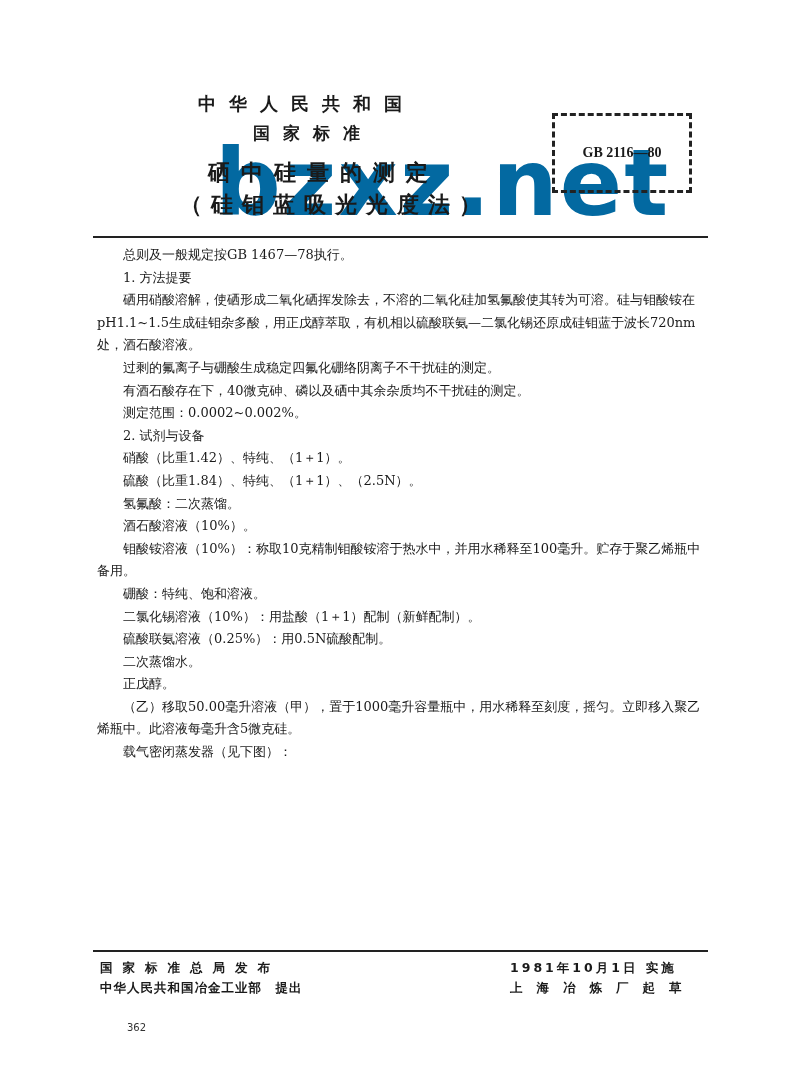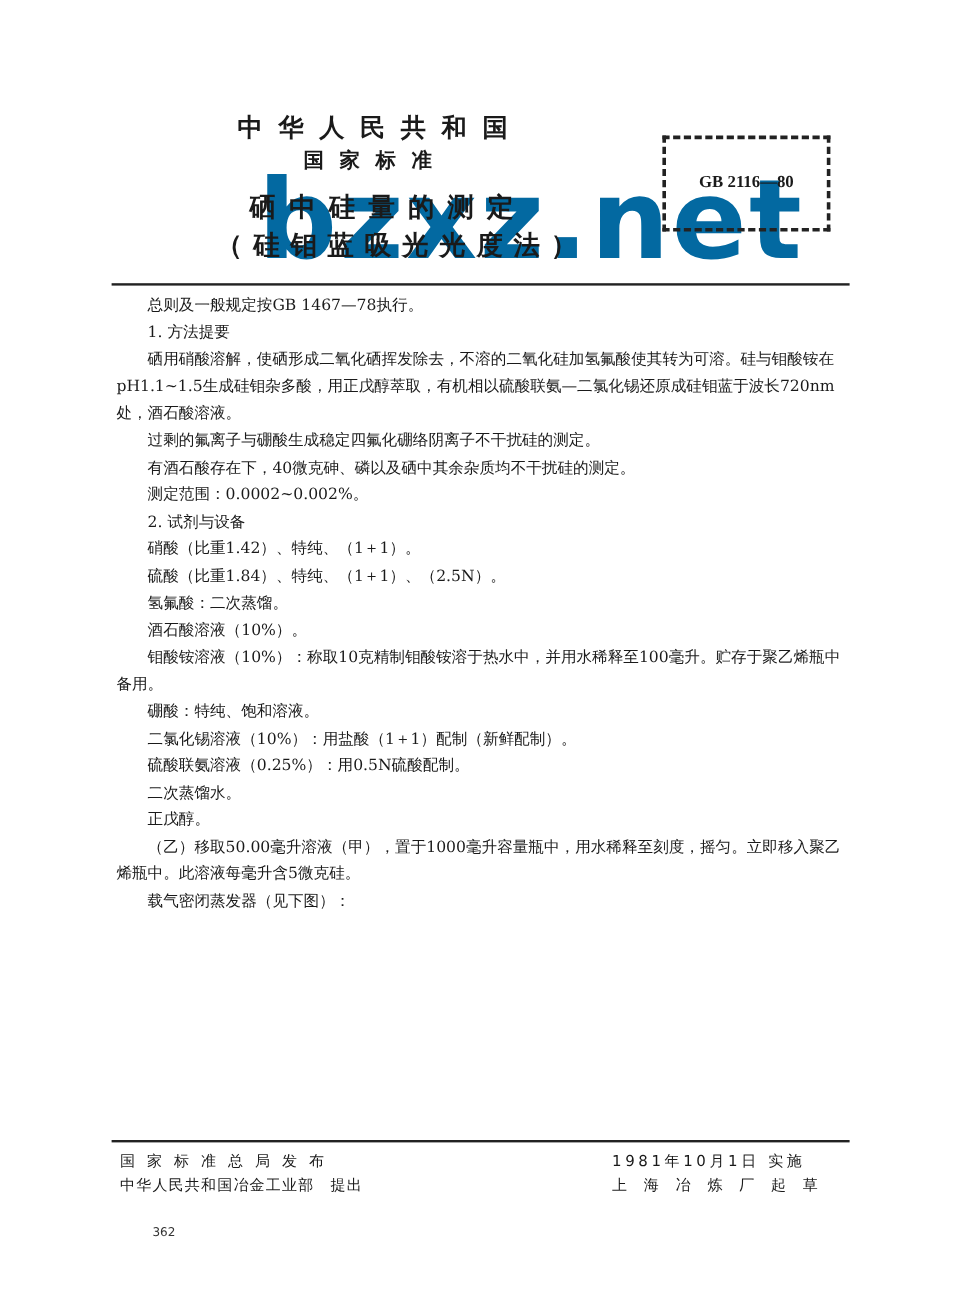--- a/index.html
+++ b/index.html
@@ -5,33 +5,33 @@
   html, body { margin: 0; padding: 0; }
   body {
     width: 800px; height: 1079px; background: #ffffff; position: relative; overflow: hidden;
     font-family: "DejaVu Serif", "Liberation Serif", serif; color: #1a1a1a;
   }
   .watermark {
     position: absolute; left: 215px; top: 130px; font-family: "DejaVu Sans", sans-serif;
     font-size: 92px; font-weight: bold; color: #0369a1; letter-spacing: 2px; z-index: 0;
   }
   .hdr { position: absolute; z-index: 1; font-family: "DejaVu Sans", sans-serif; font-weight: bold; }
-  .hdr-country { left: 198px; top: 92px; font-size: 21px; letter-spacing: 13px; }
+  .hdr-country { left: 198px; top: 92px; font-size: 18px; letter-spacing: 13px; }
   .hdr-std { left: 253px; top: 122px; font-size: 17px; letter-spacing: 13px; }
   .hdr-title { left: 208px; top: 158px; font-size: 22px; letter-spacing: 11px; }
   .hdr-sub { left: 180px; top: 190px; font-size: 22px; letter-spacing: 9px; }
   .std-box {
     position: absolute; left: 552px; top: 113px; width: 140px; height: 80px;
     border: 3px dashed #222; box-sizing: border-box; display: flex; align-items: center; justify-content: center; z-index: 1;
   }
   .std-box span { font-family: "Liberation Serif", serif; font-weight: bold; font-size: 14px; }
   .rule { position: absolute; left: 93px; width: 615px; height: 2px; background: #222; }
   .body-text { position: absolute; left: 97px; top: 244px; width: 612px; font-size: 13px; line-height: 22.6px; z-index: 1; }
   .p { margin: 0; text-indent: 26px; }
-  .footer { position: absolute; font-family: "DejaVu Sans", sans-serif; font-weight: normal; font-size: 12.5px; }
+  .footer { position: absolute; font-family: "DejaVu Sans", sans-serif; font-weight: bold; font-size: 12.5px; }
   .f-left1 { left: 100px; top: 960px; letter-spacing: 10px; }
   .f-left2 { left: 100px; top: 980px; letter-spacing: 1px; }
   .f-right1 { left: 510px; top: 960px; letter-spacing: 3px; }
   .f-right2 { left: 510px; top: 980px; letter-spacing: 14px; }
   .page-no { position: absolute; left: 127px; top: 1022px; font-family: "DejaVu Sans", sans-serif; font-size: 10px; color: #333; }
 </style>
 </head>
 <body>
 
 <div class="watermark">bzxz.net</div>

